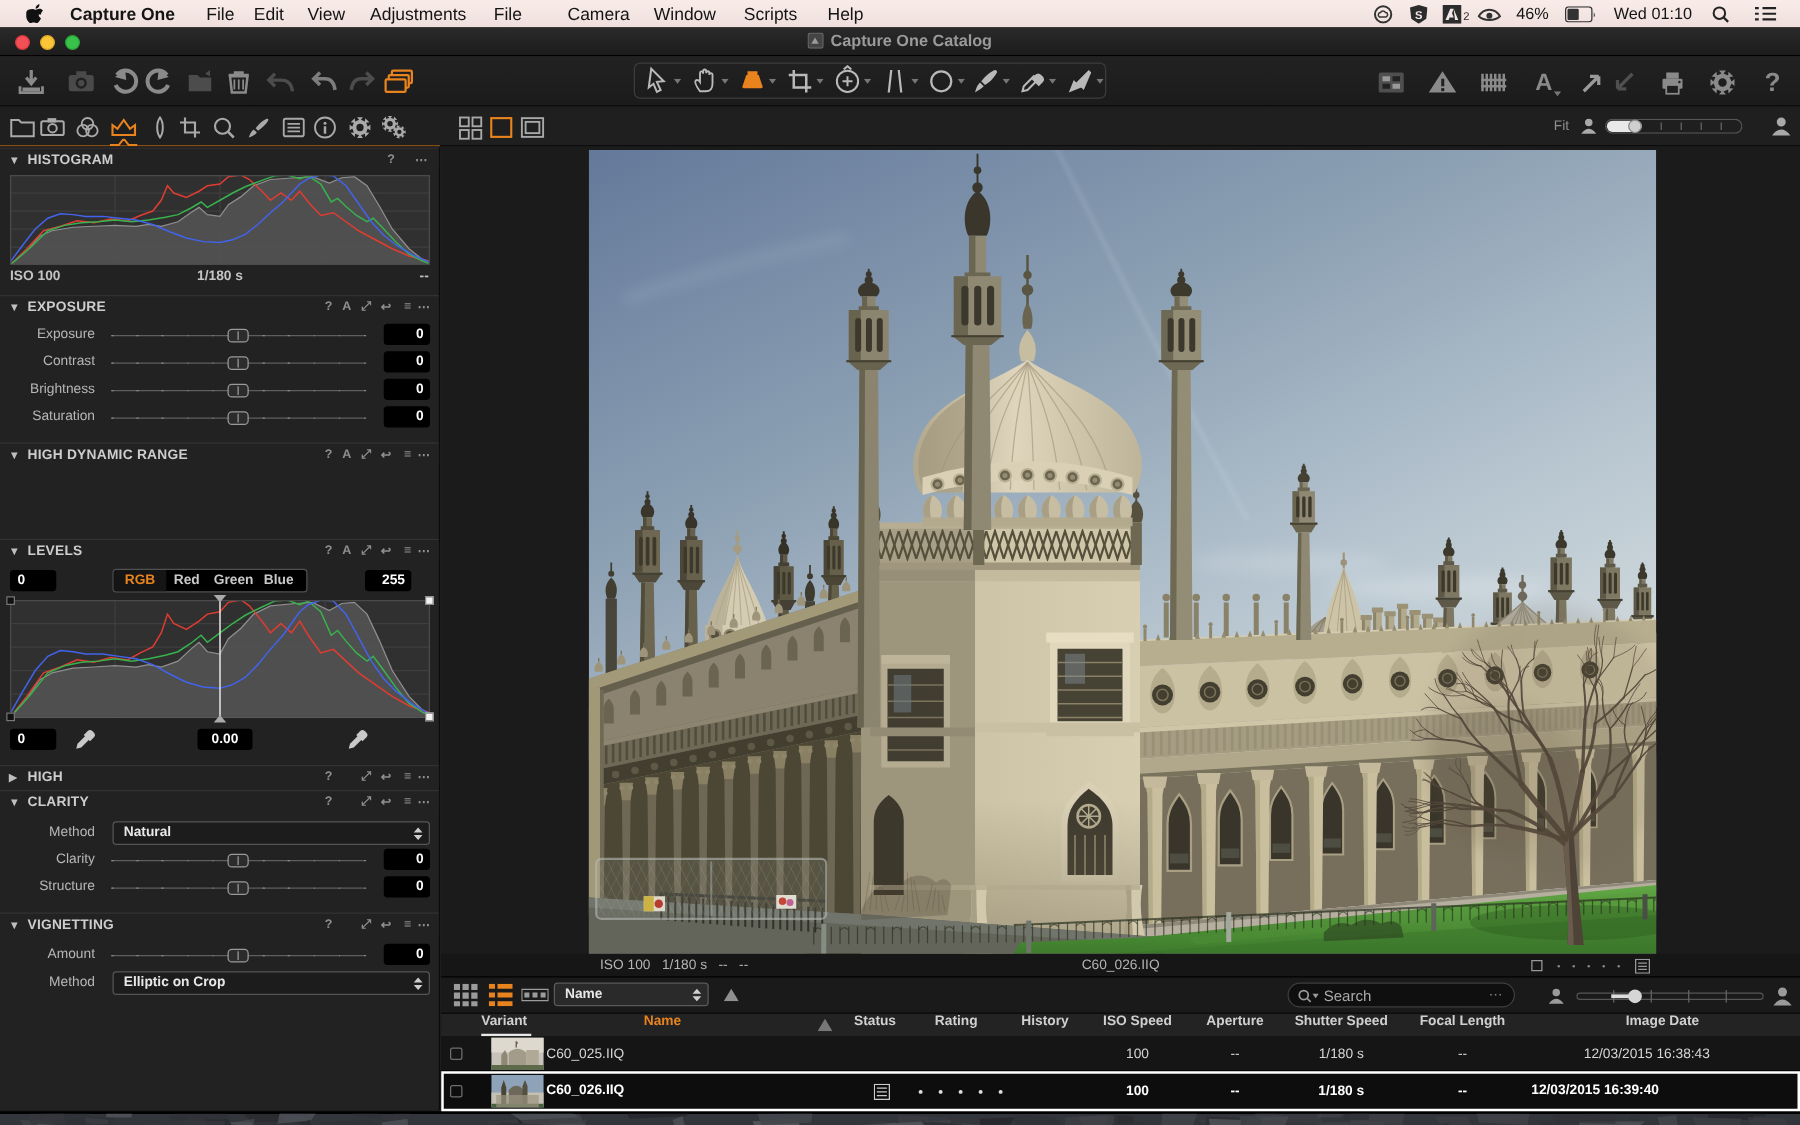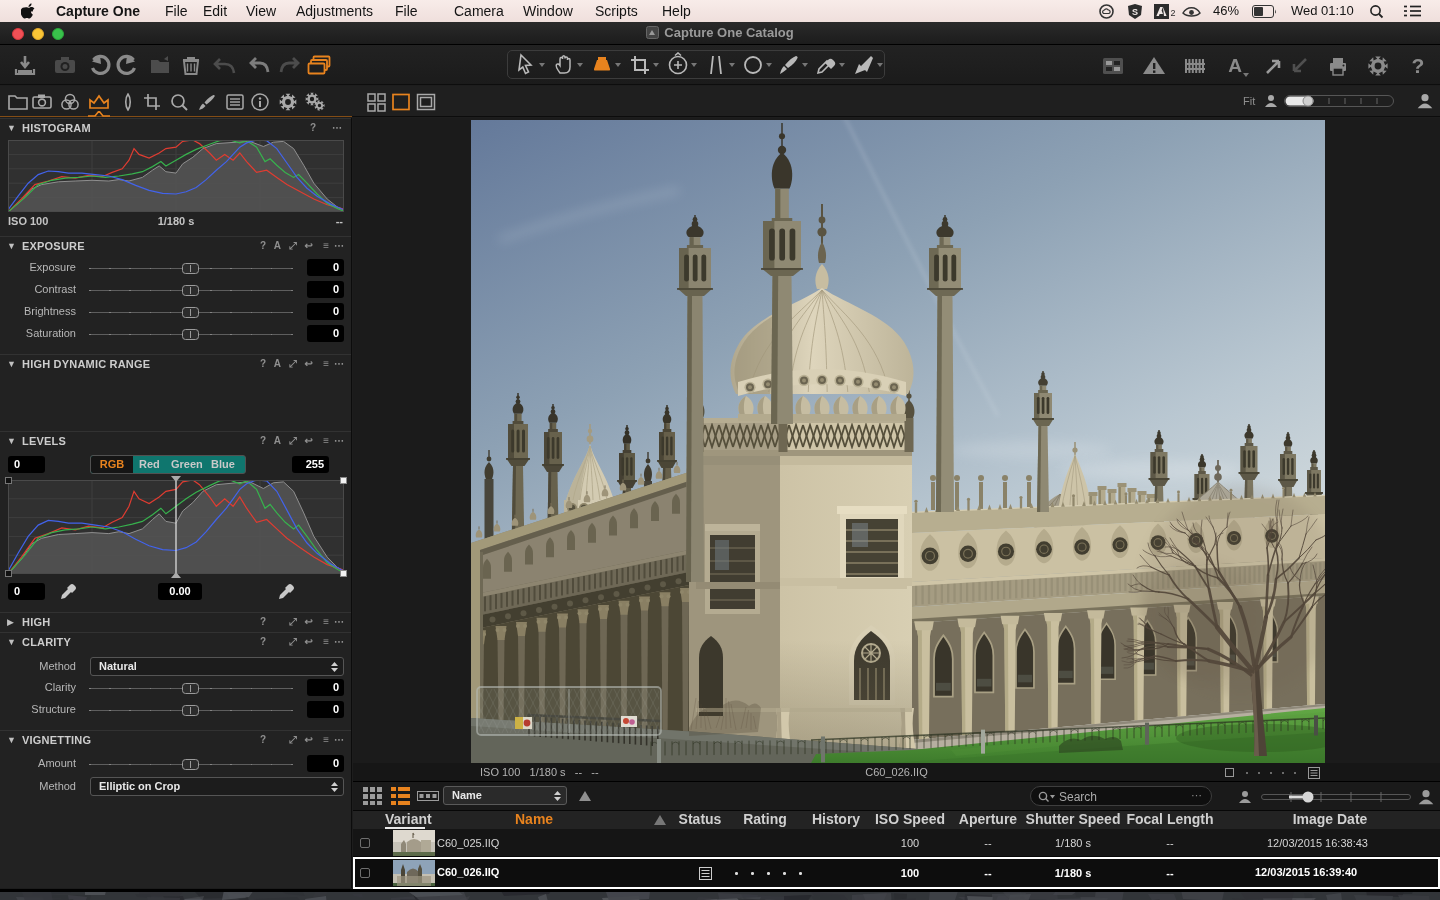--- a/index.html
+++ b/index.html
@@ -28,21 +28,21 @@
 .srow{position:absolute;left:0;width:352px;height:22px}
 .slab{position:absolute;left:0;top:3px;width:76px;text-align:right;font-size:11px;color:#b7b7b7}
 .track{position:absolute;left:89px;top:10px;width:202px;height:1px;background:#5e5e5e}
 .tick{position:absolute;top:9.5px;width:1.5px;height:1.5px;background:#8a8a8a;border-radius:50%}
 .knob{position:absolute;top:4.5px;width:17px;height:11px;border:1px solid #9a9a9a;border-radius:3.5px;background:#2c2c2c}
 .knob:after{content:"";position:absolute;left:7px;top:1px;width:1px;height:7px;background:#9a9a9a}
 .vbox{position:absolute;left:307px;top:1px;width:37px;height:17px;background:#000;border-radius:3px;color:#fff;font-size:11px;font-weight:700;text-align:right;line-height:17px;padding-right:5px}
 .dd{position:absolute;height:19px;background:#1c1c1c;border:1px solid #555;border-radius:3px;color:#e8e8e8;font-size:11px;font-weight:700;line-height:17px;padding-left:8px}
 .ddarr{position:absolute;right:4px;top:3px}
 
-.bhead{position:absolute;top:29px;height:18px;font-size:14px;font-weight:700;color:#c9c9c9}
+.bhead{position:absolute;top:29px;height:18px;font-size:11px;font-weight:700;color:#c9c9c9}
 .brow{position:absolute;left:0;width:1087px;height:27px;background:#151515;color:#d6d6d6;font-size:11px}
 .cell{position:absolute;top:7px}
 </style></head><body>
 <div id="page">
     <div id="menubar">
       <svg class="abs" style="left:21px;top:3px" width="14" height="16" viewBox="0 0 15 17">
         <path d="M12.6 9.1c0-2.1 1.7-3.1 1.8-3.2-1-1.4-2.5-1.6-3-1.6-1.3-.1-2.5.8-3.2.8-.6 0-1.6-.8-2.7-.7C2.1 4.4.9 5.2.2 6.5c-1.4 2.4-.4 6 1 8 .7 1 1.5 2 2.5 2 1 0 1.4-.6 2.6-.6s1.6.6 2.7.6 1.8-1 2.5-2c.8-1.1 1.1-2.2 1.1-2.3 0 0-2-.8-2-3.1zM10.5 3c.5-.7.9-1.6.8-2.6-.8 0-1.8.6-2.4 1.3-.5.6-1 1.6-.8 2.5.9.1 1.9-.5 2.4-1.2z" fill="#111"></path>
       </svg>
       <span class="mi" style="left:56px;font-weight:700">Capture One</span>
       <span class="mi" style="left:165px">File</span>
@@ -468,21 +468,21 @@
           <span class="ptitle">LEVELS</span>
           <span class="hic" style="right:86px">?</span>
           <span class="hic" style="right:71px">A</span>
           <span class="hic" style="right:55px">⤢</span>
           <span class="hic" style="right:39px">↩</span>
           <span class="hic" style="right:23px">≡</span>
           <span class="hic" style="right:8px">⋯</span>
         </div>
         <div class="vbox" style="left:8px;top:338px;width:37px;text-align:left;padding-left:6px">0</div>
         <div class="vbox" style="left:292px;top:338px">255</div>
-        <div class="abs" style="left:90px;top:337px;width:156px;height:19px;border:1px solid #515151;border-radius:3px;background:#0f766e;font-size:11px;font-weight:700">
+        <div class="abs" style="left:90px;top:337px;width:156px;height:19px;border:1px solid #515151;border-radius:3px;background:#000000;font-size:11px;font-weight:700">
 <div class="abs" style="left:0;top:0;width:42px;height:17px;background:#151515;border-radius:2px 0 0 2px;color:#e8831e;text-align:center;line-height:17px">RGB</div>
 <span class="abs" style="left:48px;top:2px;color:#c9c9c9">Red</span>
           <span class="abs" style="left:80px;top:2px;color:#c9c9c9">Green</span>
           <span class="abs" style="left:120px;top:2px;color:#c9c9c9">Blue</span>
         </div>
         <div class="abs" style="left:8px;top:362px">
           <svg width="336" height="94" viewBox="0 0 336 94" style="display:block">
             <rect x="0" y="0" width="336" height="94" fill="#303030"></rect>
             <line x1="0" y1="18.8" x2="336" y2="18.8" stroke="#3e3e3e" stroke-width="1"></line>
             <line x1="0" y1="37.6" x2="336" y2="37.6" stroke="#3e3e3e" stroke-width="1"></line>
@@ -2111,21 +2111,21 @@
           </svg>
           <div class="abs" style="left:380px;top:13px;width:2.5px;height:2.5px;background:#ddd;border-radius:50%"></div>
           <div class="abs" style="left:396px;top:13px;width:2.5px;height:2.5px;background:#ddd;border-radius:50%"></div>
           <div class="abs" style="left:412px;top:13px;width:2.5px;height:2.5px;background:#ddd;border-radius:50%"></div>
           <div class="abs" style="left:428px;top:13px;width:2.5px;height:2.5px;background:#ddd;border-radius:50%"></div>
           <div class="abs" style="left:444px;top:13px;width:2.5px;height:2.5px;background:#ddd;border-radius:50%"></div>
           <span class="cell" style="left:525px;top:8px;width:60px;text-align:center;font-weight:700;color:#fff">100</span>
           <span class="cell" style="left:603px;top:8px;width:60px;text-align:center;font-weight:700;color:#fff">--</span>
           <span class="cell" style="left:688px;top:8px;width:60px;text-align:center;font-weight:700;color:#fff">1/180 s</span>
           <span class="cell" style="left:785px;top:8px;width:60px;text-align:center;font-weight:700;color:#fff">--</span>
-          <span class="cell" style="left:900px;top:7px;font-weight:700;color:#fff">12/03/2015 16:39:40</span>
+          <span class="cell" style="left:870px;top:7px;font-weight:700;color:#fff">12/03/2015 16:39:40</span>
         </div>
       </div>
     </div>
     <div id="wallpaper"><svg width="1440" height="11" viewBox="0 0 1440 11" preserveAspectRatio="none">
         <rect width="1440" height="11" fill="#393c41"></rect>
         <path d="M 896,9 l 43,0 l 4,10 l -39,2 Z" fill="#63666c" opacity="0.79"></path>
         <path d="M 352,2 l 10,0 l 1,4 l -9,-2 Z" fill="#3d4046" opacity="0.61"></path>
         <path d="M 305,7 l 21,-3 l 1,11 l -19,0 Z" fill="#5c6066" opacity="0.84"></path>
         <path d="M 182,7 l 54,-1 l 6,3 l -48,1 Z" fill="#5c6066" opacity="0.89"></path>
         <path d="M 976,6 l 18,-1 l -4,11 l -16,-1 Z" fill="#35383d" opacity="0.63"></path>

